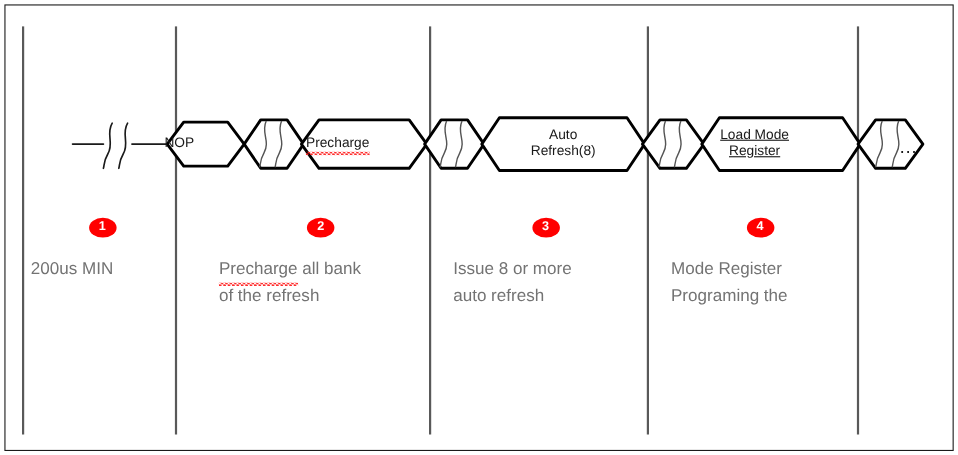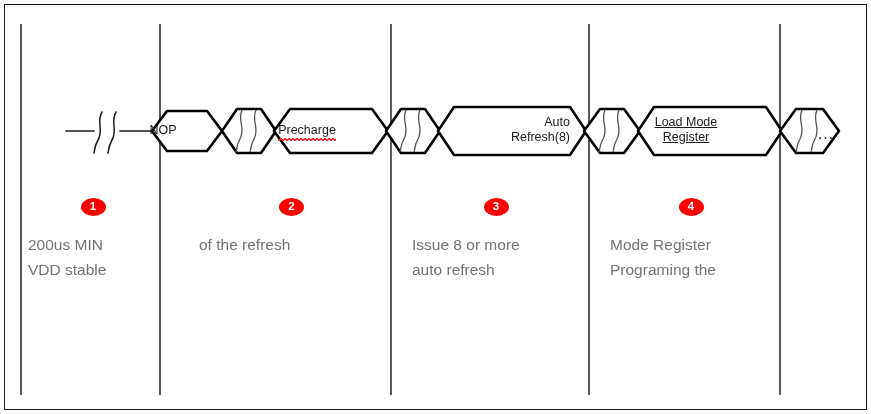--- a/index.html
+++ b/index.html
@@ -173,40 +173,40 @@
         <path d="M756,33 L772,11 L799,11 L815,33 L799,55 L772,55 Z" fill="#ffffff" stroke="#000000" stroke-width="2.6" stroke-linejoin="round"></path>
         <path d="M778,12 C773,23 782,30 776,41 C772,48 773,52 772,54" fill="none" stroke="#555555" stroke-width="1.3"></path>
         <path d="M793,12 C788,23 797,30 791,41 C787,48 788,52 787,54" fill="none" stroke="#555555" stroke-width="1.3"></path>
       </g>
     </svg>
 
     <div class="hexlabel" style="left:128px; top:25px; width:70px;">NOP</div>
 
     <div class="hexlabel" style="left:250px; top:25px; width:114px;"><span class="squiggle">Precharge</span></div>
 
-    <div class="hexlabel" style="left:414px; top:17px; width:156px;text-align:right;">Auto
+    <div class="hexlabel" style="left:434px; top:17px; width:156px;">Auto
 Refresh(8)</div>
 
     <div class="hexlabel" style="left:614px; top:17px; width:144px;text-decoration:underline;">Load Mode
 Register</div>
   </div>
 
   <div id="ellipsis">…</div>
 
   <div class="caption-col" style="left:28px; width:130px;">
     <div class="badge">1</div>
     <div class="caption-text">
       <div>200us MIN</div>
-      <div>VDD stable</div>
     </div>
   </div>
 
   <div class="caption-col" style="left:199px; width:185px;">
     <div class="badge">2</div>
     <div class="caption-text">
+      <div><span class="squiggle">Precharge</span><span> all bank</span></div>
       <div>of the refresh</div>
     </div>
   </div>
 
   <div class="caption-col" style="left:412px; width:168px;">
     <div class="badge">3</div>
     <div class="caption-text">
       <div>Issue 8 or more</div>
       <div>auto refresh</div>
     </div>

